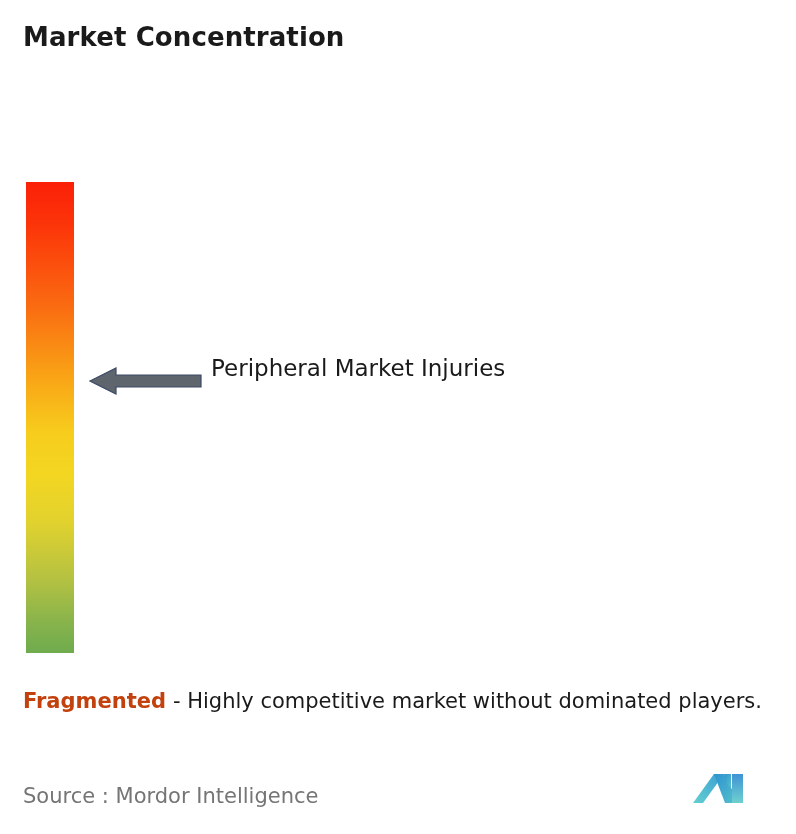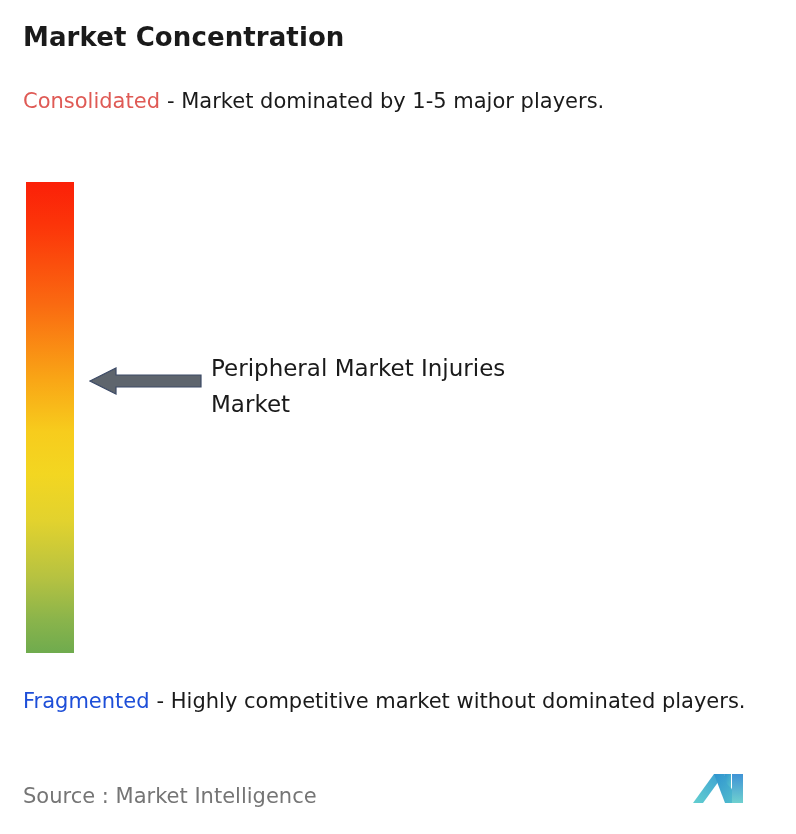--- a/index.html
+++ b/index.html
@@ -132,42 +132,38 @@
   }
   .logo svg { display: block; }
 </style>
 </head>
 <body>
 
 <div class="page">
 
   <div class="title">Market Concentration</div>
 
-  <div class="desc-top">
-    <span class="kw-consolidated" style="color: rgb(223, 90, 85);">Consolidated</span><span class="desc-gap"></span><span>- Market dominated by 1-5 major players.</span>
-  </div>
 
   <div class="gradient-bar"></div>
 
   <div class="arrow-wrap">
     <svg width="113" height="30" viewBox="0 0 113 30" xmlns="http://www.w3.org/2000/svg">
       <polygon points="1,15 27,2 27,9 112,9 112,21 27,21 27,28" fill="#5e656d" stroke="#3c4a66" stroke-width="1.2" stroke-linejoin="miter"></polygon>
     </svg>
   </div>
 
   <div class="pointer-label">
     <div>Peripheral Market Injuries</div>
-    <div>Market</div>
   </div>
 
   <div class="desc-bottom">
-    <span class="kw-fragmented" style="color: #1d4ed8;">Fragmented</span><span class="desc-gap"></span><span>- Highly competitive market without dominated players.</span>
+    <span class="kw-fragmented" style="color: #c2410c; font-weight: bold;">Fragmented</span><span class="desc-gap"></span><span>- Highly competitive market without dominated players.</span>
   </div>
 
-  <div class="source-text">Source :  Market Intelligence</div>
+  <div class="source-text">Source :  Mordor Intelligence</div>
 
   <div class="logo">
     <svg width="64" height="34" viewBox="0 0 64 34" xmlns="http://www.w3.org/2000/svg">
       <defs>
         <linearGradient id="gA" x1="0" y1="1" x2="1" y2="0">
           <stop offset="0%" stop-color="#63cfd0"></stop>
           <stop offset="100%" stop-color="#3b9fd2"></stop>
         </linearGradient>
         <linearGradient id="gB" x1="0" y1="0" x2="1" y2="1">
           <stop offset="0%" stop-color="#2f93cf"></stop>

